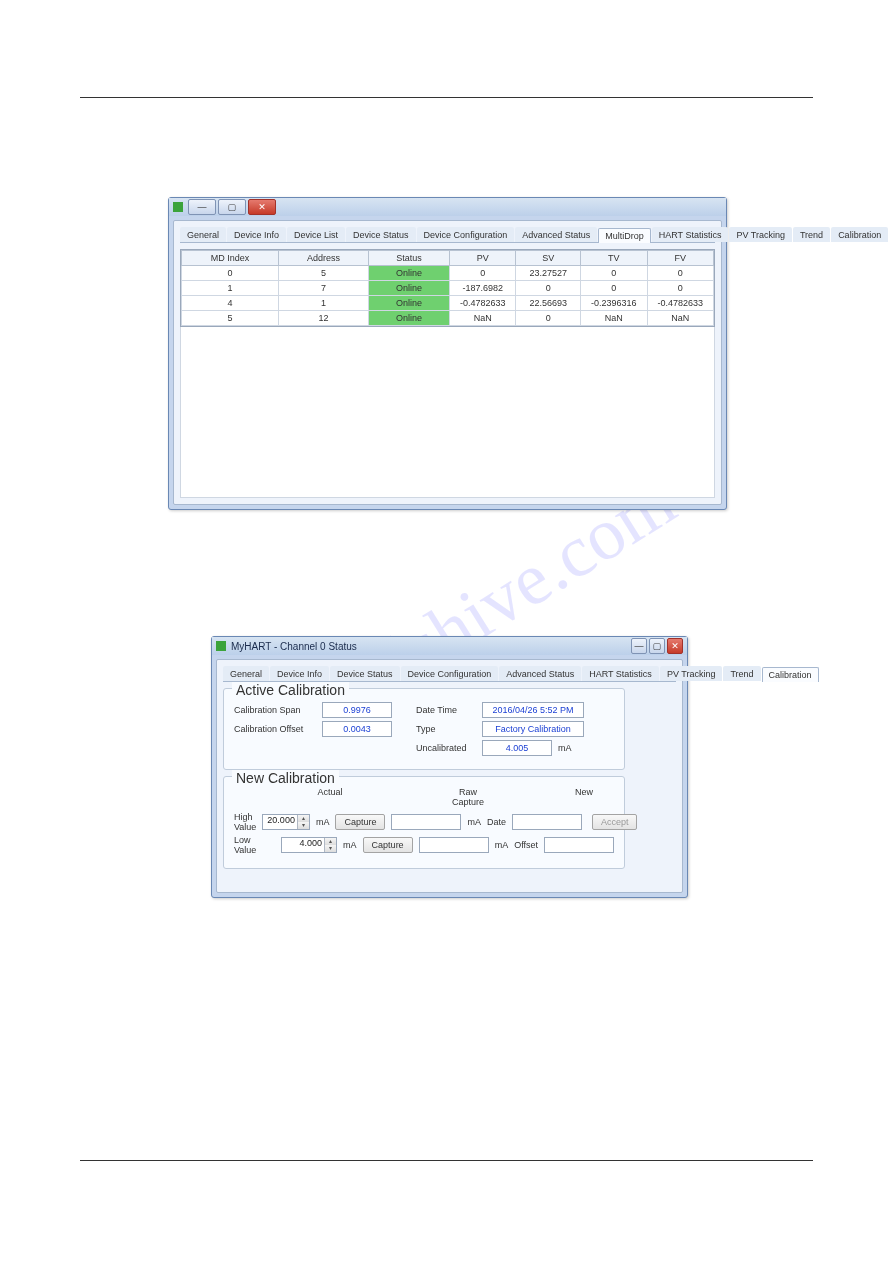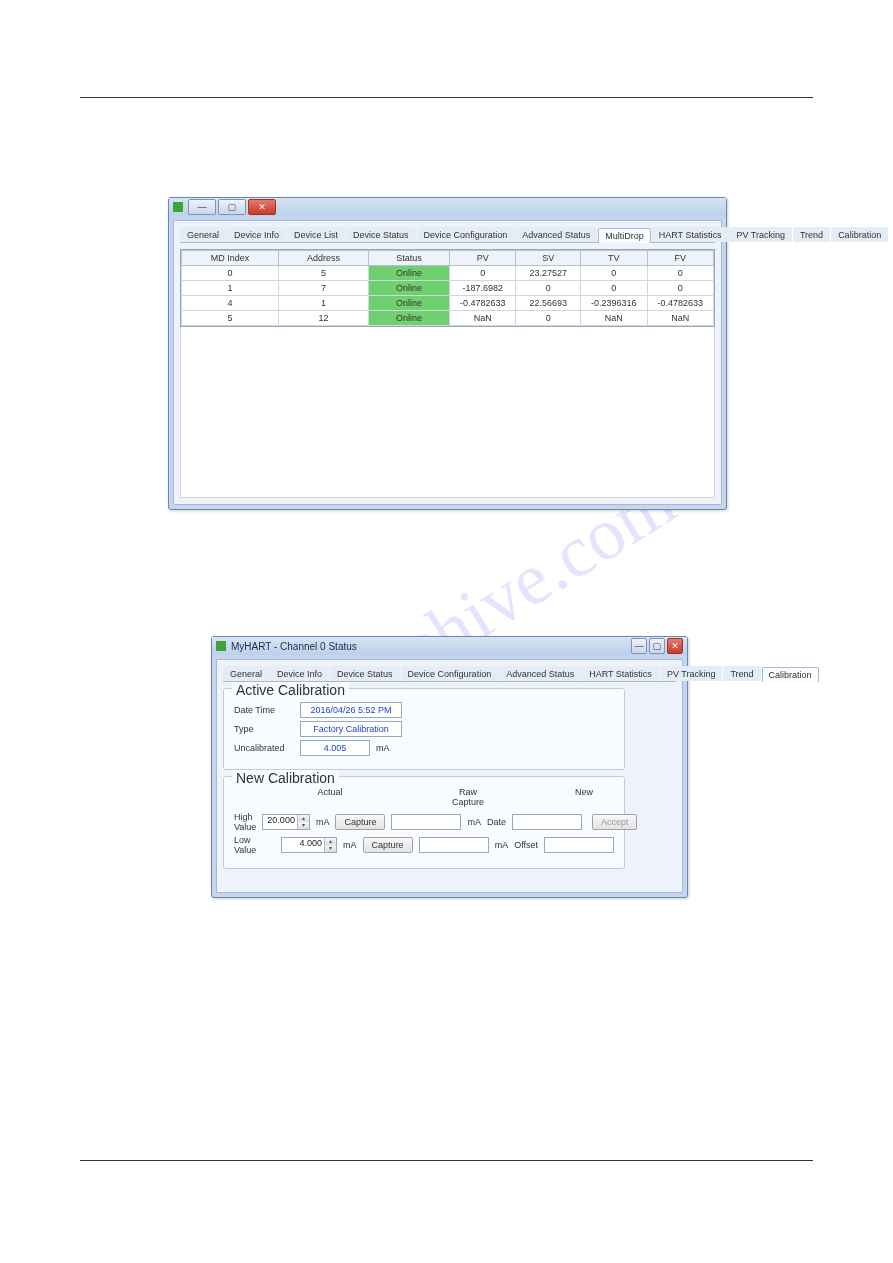--- a/index.html
+++ b/index.html
@@ -145,20 +145,30 @@
           <div class="tab">PV Tracking</div>
           <div class="tab">Trend</div>
           <div class="tab active">Calibration</div>
         </div>
 
       <div class="groupbox" style="width:380px">
         <div class="legend">Active Calibration</div>
         <div style="display:flex;gap:24px">
           <div>
             <div class="row">
+              <div class="lbl">Calibration Span</div>
+              <div class="field" style="width:50px">0.9976</div>
+            </div>
+            <div class="row">
+              <div class="lbl">Calibration Offset</div>
+              <div class="field" style="width:50px">0.0043</div>
+            </div>
+          </div>
+          <div>
+            <div class="row">
               <div class="lbl" style="width:60px">Date Time</div>
               <div class="field" style="width:92px">2016/04/26 5:52 PM</div>
             </div>
             <div class="row">
               <div class="lbl" style="width:60px">Type</div>
               <div class="field" style="width:92px">Factory Calibration</div>
             </div>
             <div class="row">
               <div class="lbl" style="width:60px">Uncalibrated</div>
               <div class="field" style="width:50px">4.005</div>

